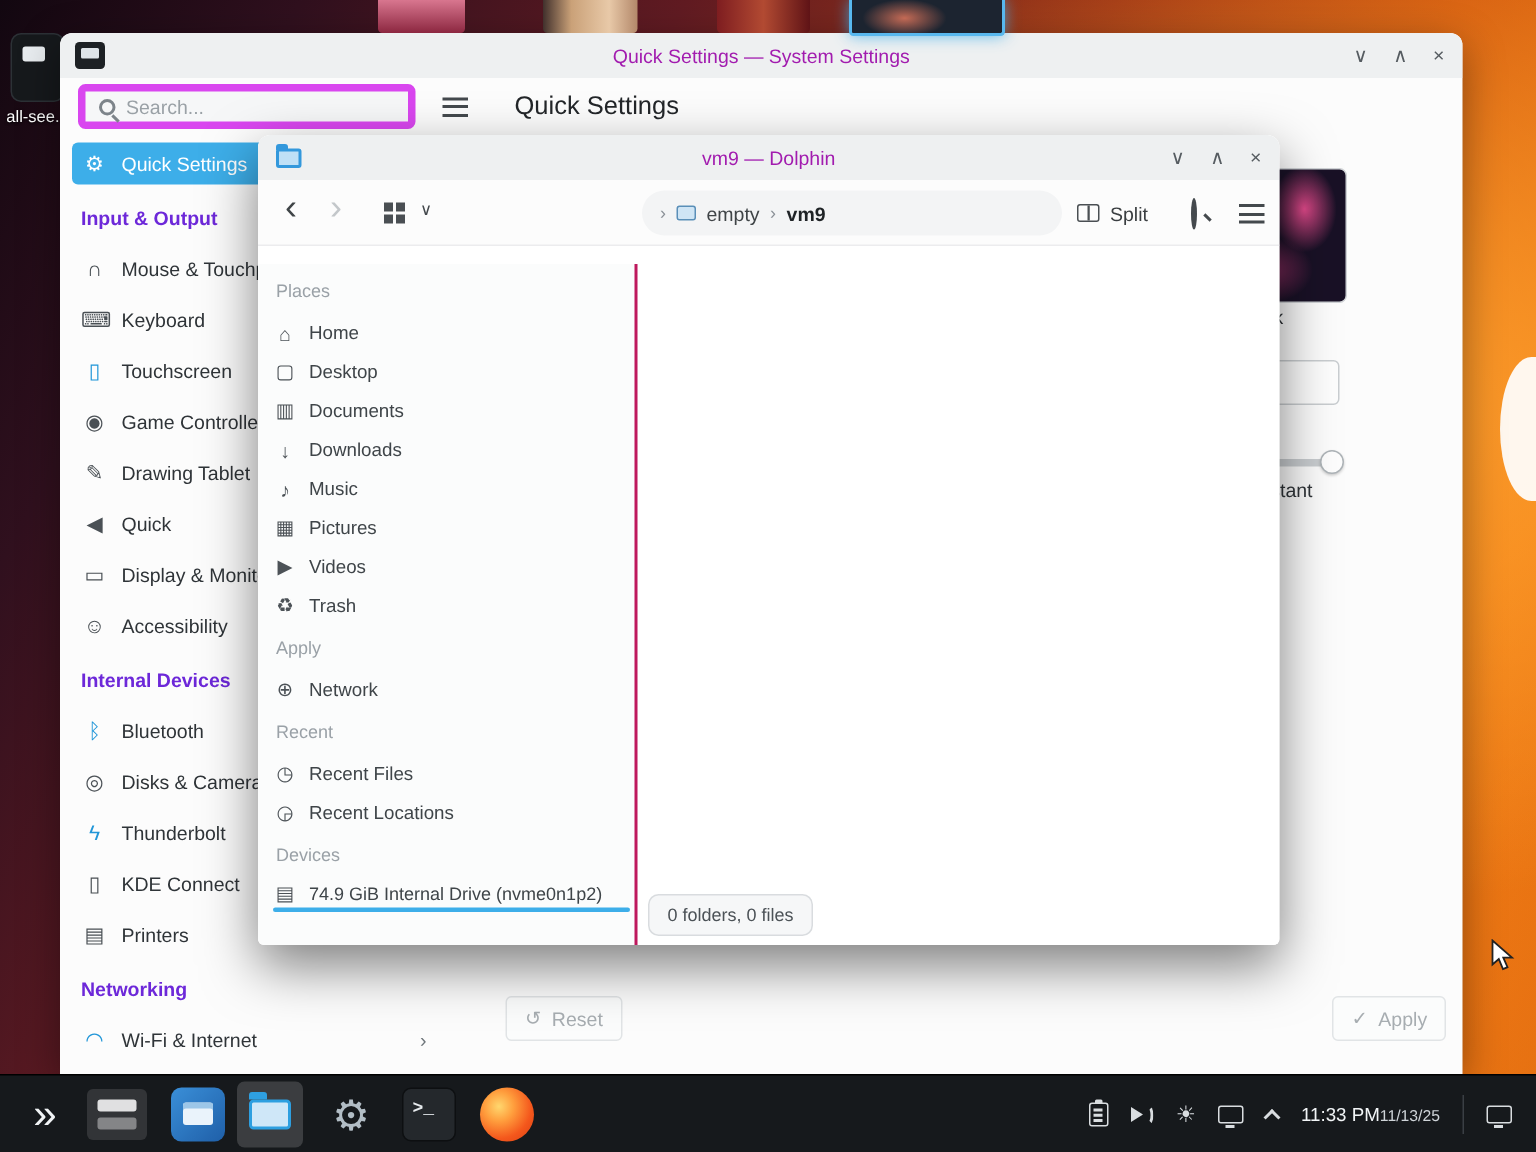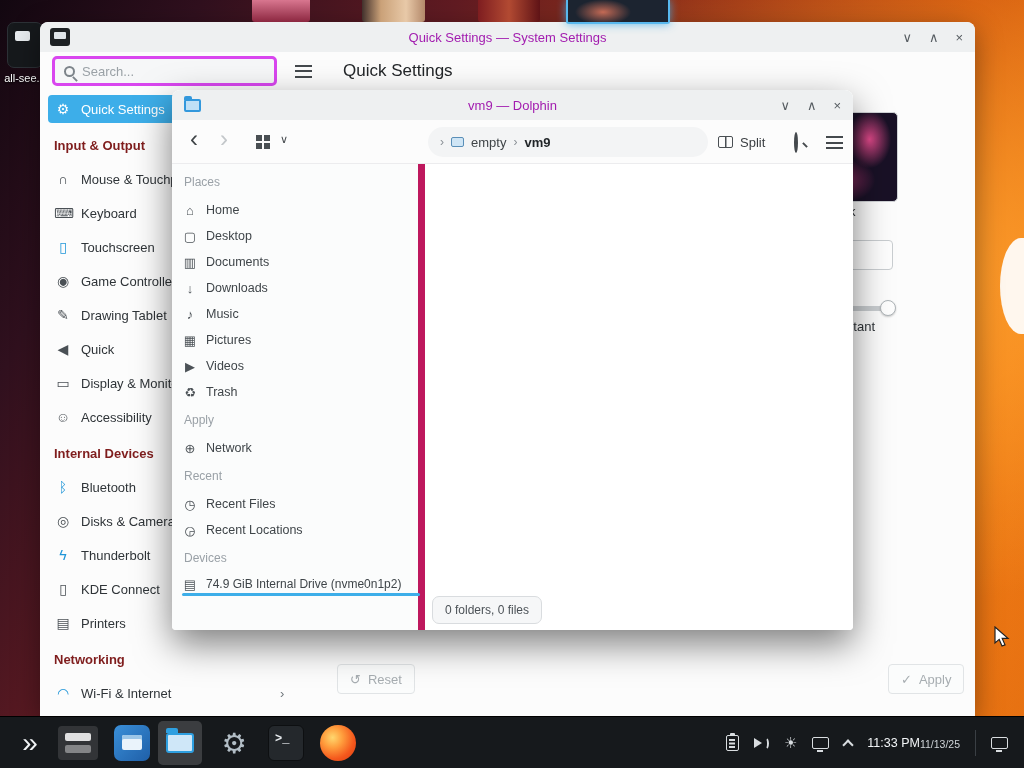--- a/index.html
+++ b/index.html
@@ -33,34 +33,34 @@
   .titlebar{position:relative;height:30px;background:#eef0f1;display:flex;align-items:center;border-radius:8px 8px 0 0}
   .titlebar .ttl{position:absolute;left:0;right:0;text-align:center;font-size:13px;color:#a21caf}
   .tb-btns{position:absolute;right:12px;display:flex;gap:17px;font-size:13px;color:#565c61}
   .tb-btns span{cursor:default}
   .appicon{width:20px;height:18px;margin-left:10px;border-radius:3px;background:#1d2124;position:relative;z-index:1}
   .appicon::after{content:"";position:absolute;left:4px;top:4px;width:12px;height:7px;background:#dfe5e9;border-radius:1px}
   .d-appicon{width:17px;height:13px;margin-left:12px;background:#bfe0f6;border:2px solid #3398dc;border-radius:2px;position:relative;z-index:1}
   .d-appicon::before{content:"";position:absolute;top:-5px;left:-2px;width:8px;height:4px;background:#3398dc;border-radius:2px 2px 0 0}
   
   .ss-toolbar{position:absolute;top:34px;left:12px;height:30px;display:flex;align-items:center}
-  .searchbox{width:225px;height:30px;background:#f6f7f8;border:3px solid #d946ef;border-radius:5px;display:flex;align-items:center;padding:0 9px;gap:7px}
+  .searchbox{width:225px;height:30px;background:#f6f7f8;border:5px solid #d946ef;border-radius:5px;display:flex;align-items:center;padding:0 9px;gap:7px}
   .searchbox input{border:none;outline:none;background:transparent;font-size:13px;color:#444;width:170px;font-family:inherit}
   .searchbox input::placeholder{color:#9aa1a6}
   .mag{position:relative;width:11px;height:11px;border:2px solid #7d848a;border-radius:50%;flex:none}
   .mag::after{content:"";position:absolute;width:2px;height:6px;background:#7d848a;left:8px;top:8px;transform:rotate(-45deg)}
   .burger{width:17px;height:13px;border-top:2px solid #44494d;border-bottom:2px solid #44494d;position:relative;margin-left:18px}
   .burger::after{content:"";position:absolute;left:0;right:0;top:3.5px;height:2px;background:#44494d}
   .page-title{margin-left:31px;font-size:17px;font-weight:500;color:#232629}
   
   .srow{position:absolute;left:8px;width:276px;height:28px;display:flex;align-items:center;gap:9px;
     font-size:13px;color:#2f3438;border-radius:4px;padding:0 6px}
   .srow.sel{background:#3daee9;color:#fff}
   .srow.sel .icn{color:#fff}
-  .shead{position:absolute;left:14px;height:24px;display:flex;align-items:center;font-size:13px;font-weight:bold;color:#7f1d1d}
+  .shead{position:absolute;left:14px;height:24px;display:flex;align-items:center;font-size:13px;font-weight:bold;color:#6d28d9}
   .icn{width:18px;text-align:center;font-size:14px;color:#4a5055;flex:none}
   .icn.blue{color:#2196d8}
   .rchev{position:absolute;left:232px;color:#6f767b;font-size:13px}
   
   .theme-thumb{position:absolute;left:770px;top:90px;width:88px;height:90px;border-radius:5px;border:1px solid #d0d3d6;
     background:radial-gradient(30px 40px at 68% 30%,#e0498a,rgba(0,0,0,0) 72%),
                radial-gradient(42px 30px at 38% 76%,#8a2b5e,rgba(0,0,0,0) 75%),#191126}
   .theme-label{position:absolute;left:788px;top:182px;font-size:13px;color:#2f3438}
   .frag-btn{position:absolute;left:680px;top:218px;width:173px;height:30px;background:#fdfdfd;border:1px solid #c9cdd0;border-radius:4px}
   .frag-track{position:absolute;left:690px;top:284px;width:160px;height:5px;background:#c9cdd0;border-radius:3px}
@@ -86,21 +86,21 @@
   .bc-dev{width:13px;height:10px;background:#cfe5f5;border:1.5px solid #5a8fb8;border-radius:2px}
   .bc-item{color:#3f4447}
   .bc-cur{color:#1f2326;font-weight:bold}
   .split{position:absolute;left:546px;top:7px;height:30px;display:flex;align-items:center;gap:7px;font-size:13px;color:#3a3e41}
   .split-icn{width:15px;height:12px;border:1.5px solid #4a4f53;border-radius:2px;
     background:linear-gradient(#4a4f53,#4a4f53) 50% 0/1.5px 100% no-repeat}
   .t-search{position:absolute;left:622px;top:14px}
   .t-search .mag{border-color:#44494d}.t-search .mag::after{background:#44494d}
   .t-burger{position:absolute;left:654px;top:16px;margin-left:0}
   
-  .d-side{position:absolute;top:74px;left:0;width:253px;bottom:0;background:#fbfcfc;border-right:7px solid #be185d}
+  .d-side{position:absolute;top:86px;left:0;width:253px;bottom:0;background:#fbfcfc;border-right:2px solid #be185d}
   .prow{position:absolute;left:10px;width:238px;height:26px;display:flex;align-items:center;gap:8px;color:#3f4549;font-size:12.5px;white-space:nowrap;overflow:hidden}
   .phead{position:absolute;left:12px;height:22px;display:flex;align-items:center;color:#9aa1a7;font-size:12px}
   .picn{width:16px;text-align:center;font-size:13px;color:#4c5257;flex:none}
   .capbar{position:absolute;left:10px;top:429px;width:238px;height:3px;background:#3daee9;border-radius:2px}
   .d-view{position:absolute;top:74px;left:254px;right:0;bottom:0;background:#fff}
   .empty{position:absolute;top:222px;left:0;right:0;text-align:center;font-size:15px;color:#959ba0}
   .status{position:absolute;left:6px;top:432px;height:28px;padding:0 12px;border:1px solid #d9dcdf;border-radius:7px;
     background:#f6f7f8;color:#4c5257;font-size:12px;display:inline-flex;align-items:center}
   
   #taskbar{position:absolute;left:0;right:0;bottom:0;height:52px;background:#16191c;border-top:1px solid #000;z-index:10}

